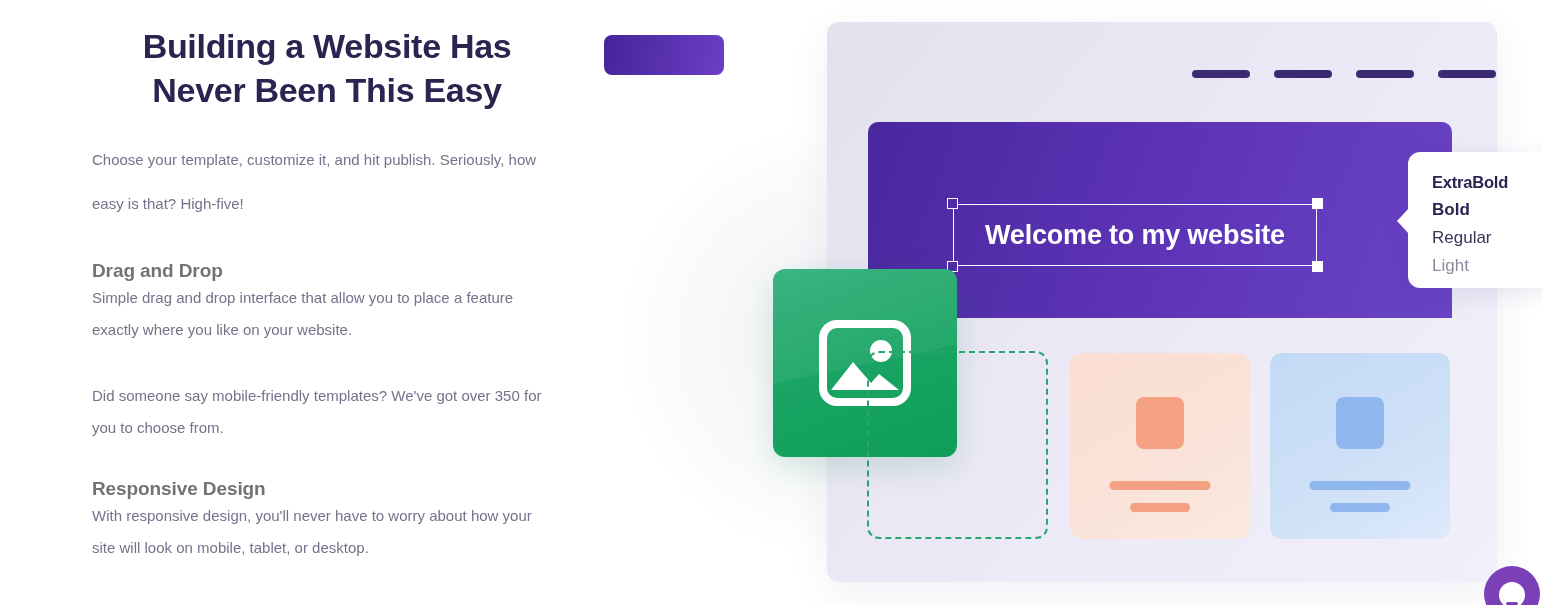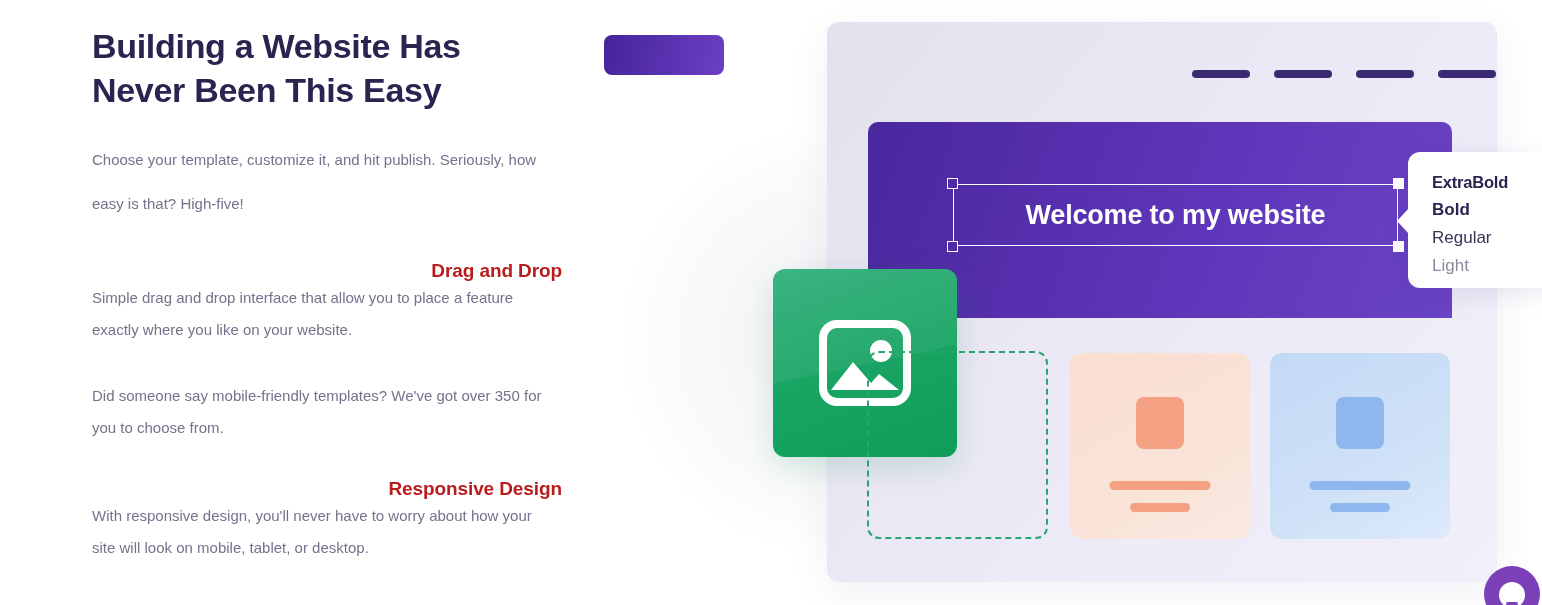--- a/index.html
+++ b/index.html
@@ -12,29 +12,30 @@
   .page { position:relative; width:1542px; height:605px; background:#fff; }
 
   
   .left-col {
     position:absolute; left:92px; top:0px; width:470px; height:605px;
   }
   .headline {
     font-size:34px; font-weight:bold; line-height:1.3;
     color:#2b2350; letter-spacing:-0.3px;
     padding-top:24px;
+    text-align:center;
   }
   .intro {
     margin-top:26px;
     font-size:15px; line-height:44px; color:#73738c;
     width:452px;
   }
   .feature { margin-top:34px; }
   .feature-title {
-    font-size:19px; font-weight:bold; color:#b91c1c; letter-spacing:-0.1px;text-align:right;
+    font-size:19px; font-weight:bold; color:#737373; letter-spacing:-0.1px;
   }
   .feature-desc {
     font-size:15px; line-height:32px; color:#73738c; width:452px;
   }
 
   
   .illo { position:absolute; left:562px; top:0; width:980px; height:605px; }
 
   .glow {
     position:absolute; left:60px; top:125px; width:430px; height:430px;
@@ -64,21 +65,21 @@
 
   
   .hero {
     position:absolute; left:306px; top:122px; width:584px; height:196px;
     border-radius:10px 10px 0 0;
     background:linear-gradient(110deg,#4a279e 0%,#5e35b8 55%,#6a44c6 100%);
   }
 
   
   .sel-box {
-    position:absolute; left:953px; top:184px; width:445px; height:62px;
+    position:absolute; left:953px; top:204px; width:364px; height:62px;
   }
   .sel-border {
     position:absolute; inset:0; border:1.5px solid #ffffff;
   }
   .sel-text {
     position:absolute; inset:0;
     display:flex; align-items:center; justify-content:center;
     color:#ffffff; font-size:27px; font-weight:bold; letter-spacing:-0.2px;
     white-space:nowrap;
   }

